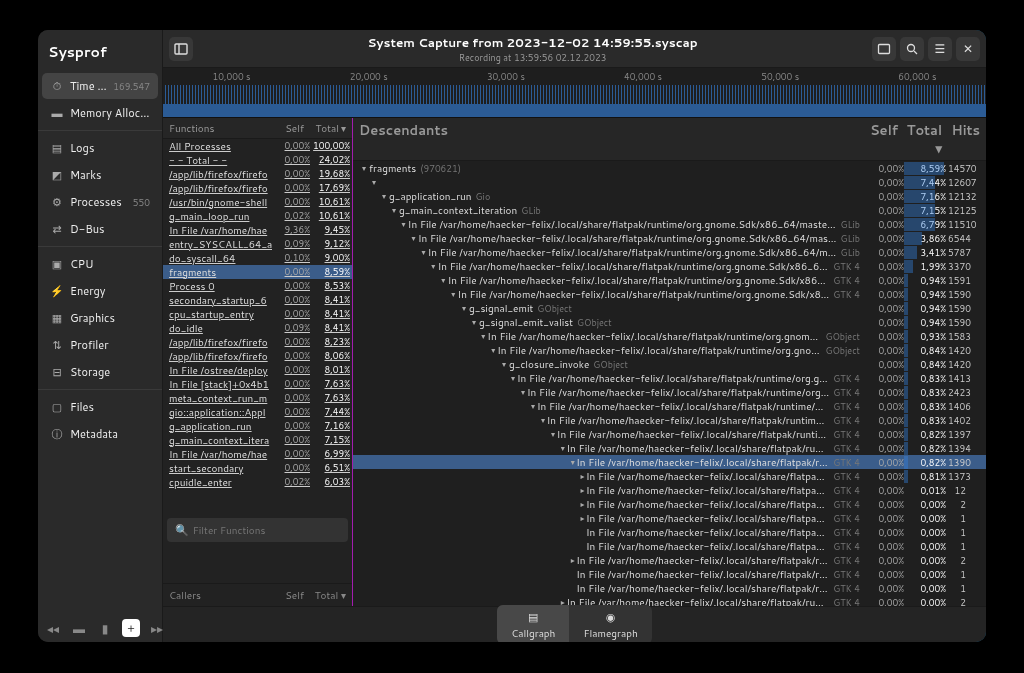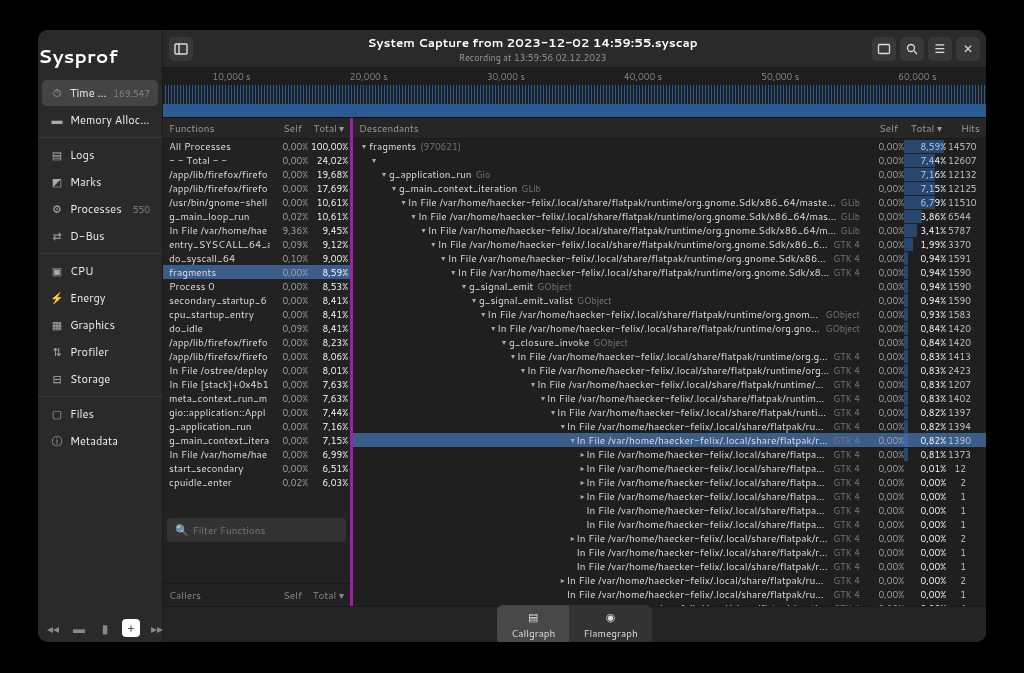--- a/index.html
+++ b/index.html
@@ -1,52 +1,52 @@
 <!DOCTYPE html>
 <html><head>
 <meta charset="utf-8">
 <style>
 * { margin: 0; padding: 0; box-sizing: border-box; font-family: -apple-system, "Cantarell", "Segoe UI", sans-serif; }
 body { background: #000; width: 1024px; height: 673px; overflow: hidden; font-size: 11px; color: #ccc; }
 .app { position: absolute; left: 38px; top: 30px; width: 948px; height: 612px; background: #242424; border-radius: 10px; display: flex; overflow: hidden; box-shadow: 0 2px 20px rgba(0,0,0,0.8);}
 .sidebar { width: 125px; background: #2a2a2a; display: flex; flex-direction: column; border-right: 1px solid #1a1a1a;}
-.sidebar-title { font-weight: 700; font-size: 19px; padding: 12px 0 10px; color: #fff;}
+.sidebar-title { font-weight: 700; font-size: 14px; padding: 12px 10px 10px; color: #fff;}
 .sidebar-item { display: flex; align-items: center; padding: 5px 8px; margin: 1px 4px; border-radius: 5px; gap: 6px; cursor: pointer; }
 .sidebar-item.sel { background: #444; }
 .sidebar-item .ico { width: 14px; height: 14px; display: inline-flex; align-items: center; justify-content: center; font-size: 11px; color:#aaa;}
 .sidebar-item .lab { flex: 1; color: #eee; font-size: 11px; white-space:nowrap; overflow:hidden; text-overflow:ellipsis;}
 .sidebar-item .cnt { font-size: 9px; color: #888; }
 .sidebar-sep { height: 1px; background: #3a3a3a; margin: 4px 0;}
 .main { flex: 1; display: flex; flex-direction: column; background: #0c4a6e; overflow:hidden;}
 .headerbar { height: 38px; display: flex; align-items: center; padding: 0 6px; background:#2a2a2a; border-bottom:1px solid #1a1a1a;}
 .hb-left, .hb-right { display:flex; gap:4px; align-items:center;}
 .hb-center { flex:1; text-align:center; }
 .hb-title { font-weight:700; font-size:12px; color:#fff;}
 .hb-sub { font-size:9px; color:#999;}
 .hb-btn { width:24px; height:24px; border-radius:5px; background:#383838; display:inline-flex; align-items:center; justify-content:center; cursor:pointer; color:#ddd; font-size:12px;}
 .timeline { height: 50px; background:#1e1e1e; position:relative; overflow:hidden; border-bottom:1px solid #111;}
 .timeline-ticks{display:flex; justify-content:space-around; font-size:9px; color:#888; padding:2px 0;}
 .timeline-wave{height:32px; background: linear-gradient(to top, #3584e4 0%, #3584e4 40%, transparent 40%); opacity:0.6; position:relative;}
 .timeline-wave::before{content:""; position:absolute; inset:0; background: repeating-linear-gradient(90deg, transparent 0px, transparent 2px, #3584e4 2px, #3584e4 3px);}
 .content { flex:1; display:flex; overflow:hidden;}
-.functions { width:190px; border-right:3px solid #a21caf; display:flex; flex-direction:column; background:#222;}
+.functions { width:190px; border-right:1px solid #a21caf; display:flex; flex-direction:column; background:#222;}
 .col-headers{display:flex; font-size:10px; color:#999; padding:3px 6px; background:#262626; border-bottom:1px solid #1a1a1a;}
 .col-headers .ch{display:flex; align-items:center; gap:2px;}
 .func-list{flex:1; overflow:hidden;}
-.func-row{display:flex; align-items:flex-end; padding:0 0 0 6px; height:14px; font-size:10px; cursor:pointer;}
+.func-row{display:flex; align-items:flex-start; padding:0 0 0 6px; height:14px; font-size:10px; cursor:pointer;text-decoration:underline;}
 .func-row.sel{background:#3b5d8a;}
 .func-row .fn{flex:1; white-space:nowrap; overflow:hidden; color:#ddd;}
 .func-row .sv{width:38px; text-align:right; color:#aaa; font-size:9px;}
 .func-row .tv{width:42px; text-align:right; color:#fff; font-size:9px; position:relative; padding-right:2px;}
 .func-row .tv .bar{position:absolute; left:0; top:0; bottom:0; background:#3584e4; opacity:0.5; z-index:-1;}
 .func-filter{margin:4px; background:#333; border-radius:4px; padding:4px 8px; display:flex; align-items:center; gap:4px;}
 .func-filter input{background:none; border:none; color:#ccc; font-size:10px; outline:none; flex:1;}
 .callers{padding:4px 6px; font-size:10px; color:#888; display:flex; border-top:1px solid #1a1a1a;margin-top:37px;}
 .descendants{flex:1; display:flex; flex-direction:column; overflow:hidden;}
-.desc-head{display:flex; font-size:10px; color:#999; background:#262626; border-bottom:1px solid #1a1a1a; padding:3px 6px;}
+.desc-head{display:flex; font-size:13px; color:#999; background:#262626; border-bottom:1px solid #1a1a1a; padding:3px 6px;font-weight:bold;}
 .desc-list{flex:1; overflow:hidden; background:#1f1f1f;}
 .desc-row{display:flex; align-items:center; height:14px; font-size:10px; cursor:pointer;}
 .desc-row.sel{background:#3b5d8a;}
 .desc-row .tree{display:flex; align-items:center; flex:1; overflow:hidden; white-space:nowrap;}
 .desc-row .exp{width:10px; font-size:8px; color:#aaa; text-align:center;}
 .desc-row .nm{color:#ddd; overflow:hidden; text-overflow:ellipsis;}
 .desc-row .lib{color:#777; font-size:9px; padding:0 4px;}
 .desc-row .sv{width:40px; text-align:right; color:#aaa; font-size:9px;}
 .desc-row .tv{width:44px; text-align:right; font-size:9px; position:relative; padding-right:2px; color:#fff;}
 .desc-row .tv .bar{position:absolute; left:0; top:0; bottom:0; background:#3584e4; opacity:0.4;}
@@ -498,21 +498,21 @@
               <span class="hits">2423</span>
             </div>
             <div class="desc-row">
               <span class="tree" style="padding-left:176px">
                 <span class="exp">▾</span>
                 <span class="nm">In File /var/home/haecker-felix/.local/share/flatpak/runtime/org.gnome.Sdk/x86</span>
                 <span class="lib">GTK 4</span>
               </span>
               <span class="sv">0,00%</span>
               <span class="tv"><span class="bar" style="width:10%"></span>0,83%</span>
-              <span class="hits">1207</span>
+              <span class="hits">1406</span>
             </div>
             <div class="desc-row">
               <span class="tree" style="padding-left:186px">
                 <span class="exp">▾</span>
                 <span class="nm">In File /var/home/haecker-felix/.local/share/flatpak/runtime/org.gnome.Sdk/x8</span>
                 <span class="lib">GTK 4</span>
               </span>
               <span class="sv">0,00%</span>
               <span class="tv"><span class="bar" style="width:10%"></span>0,83%</span>
               <span class="hits">1402</span>

